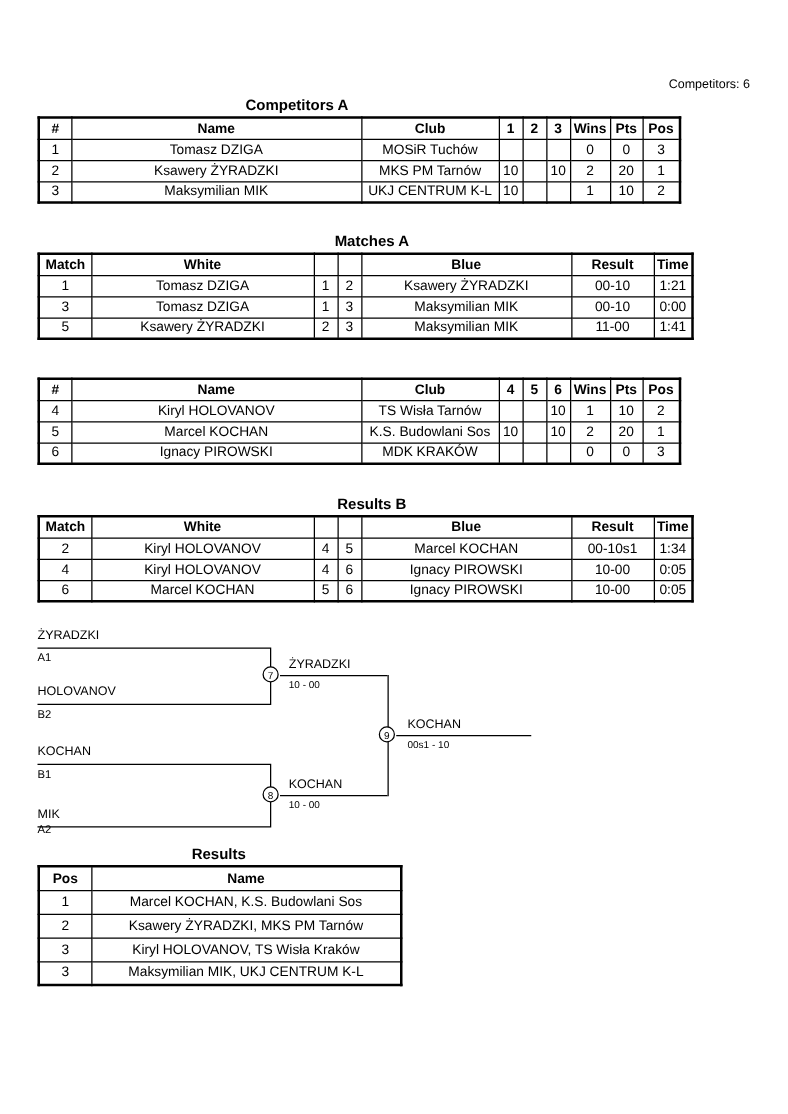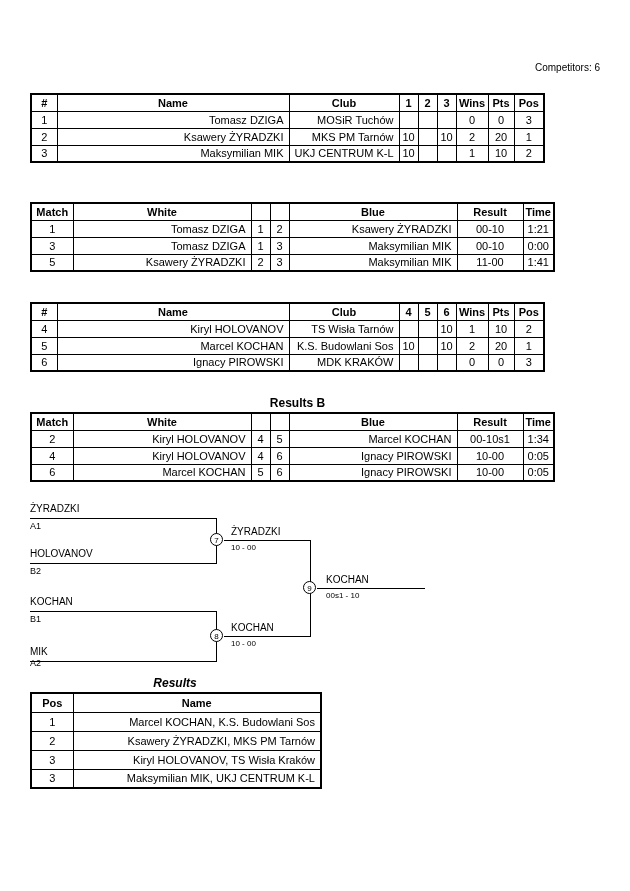--- a/index.html
+++ b/index.html
@@ -29,39 +29,39 @@
   .sec-title {
     position: absolute;
     font-weight: bold;
     font-size: 12px;
     text-align: center;
   }
   .t-ca { top: 77px;  left: 30px; width: 415px; }
   .t-ma { top: 186px; left: 30px; width: 535px; }
   .t-cb { top: 286px; left: 30px; width: 415px; }
   .t-mb { top: 396px; left: 30px; width: 535px; }
-  .t-re { top: 676px; left: 30px; width: 290px; font-style: italic; }
+  .t-re { top: 676px; left: 30px; width: 290px; }
 
   table.tbl {
     position: absolute;
     border-collapse: collapse;
     table-layout: fixed;
     border: 2px solid #000;
     background: #fff;
   }
   .tbl th, .tbl td {
     border: 1px solid #000;
     font-size: 11px;
     height: 17px;
     padding: 0 2px;
     overflow: hidden;
     white-space: nowrap;
   }
   .tbl th { font-weight: bold; text-align: center; }
-  .tbl td.l { text-align: right; padding: 0 5px; }
+  .tbl td.l { text-align: center; padding: 0 5px; }
   .tbl td.c { text-align: center; padding: 0 1px; }
 
   .tbl-ca { top: 93px;  left: 30px; }
   .tbl-ma { top: 202px; left: 30px; }
   .tbl-cb { top: 302px; left: 30px; }
   .tbl-mb { top: 412px; left: 30px; }
   .tbl-re { top: 692px; left: 30px; }
   .tbl-re th, .tbl-re td { height: 19px; }
 
   .w-num  { width: 26px; }
@@ -104,20 +104,21 @@
     z-index: 2;
   }
 </style>
 </head>
 <body>
 
 <div class="page">
 
   <div class="comp-count">Competitors: 6</div>
 
+  <div class="sec-title t-ca">Competitors A</div>
   <table class="tbl tbl-ca">
     <thead>
       <tr>
         <th class="w-num">#</th>
         <th class="w-name">Name</th>
         <th class="w-club">Club</th>
         <th class="w-g">1</th>
         <th class="w-g">2</th>
         <th class="w-g">3</th>
         <th class="w-wins">Wins</th>
@@ -156,20 +157,21 @@
         <td class="c">10</td>
         <td class="c"></td>
         <td class="c"></td>
         <td class="c">1</td>
         <td class="c">10</td>
         <td class="c">2</td>
       </tr>
       </tbody>
   </table>
 
+  <div class="sec-title t-ma">Matches A</div>
   <table class="tbl tbl-ma">
     <thead>
       <tr>
         <th class="w-match">Match</th>
         <th class="w-white">White</th>
         <th class="w-mn"></th>
         <th class="w-mn"></th>
         <th class="w-blue">Blue</th>
         <th class="w-result">Result</th>
         <th class="w-time">Time</th>

